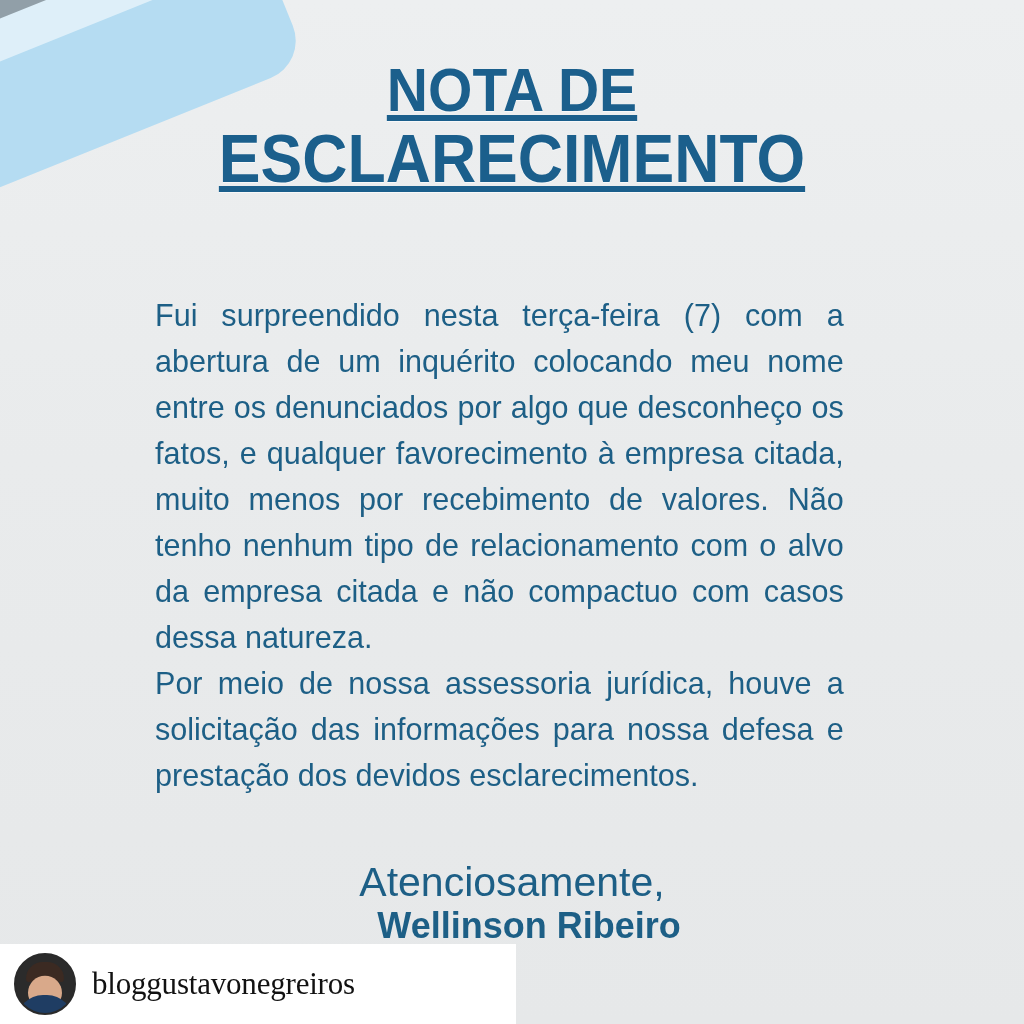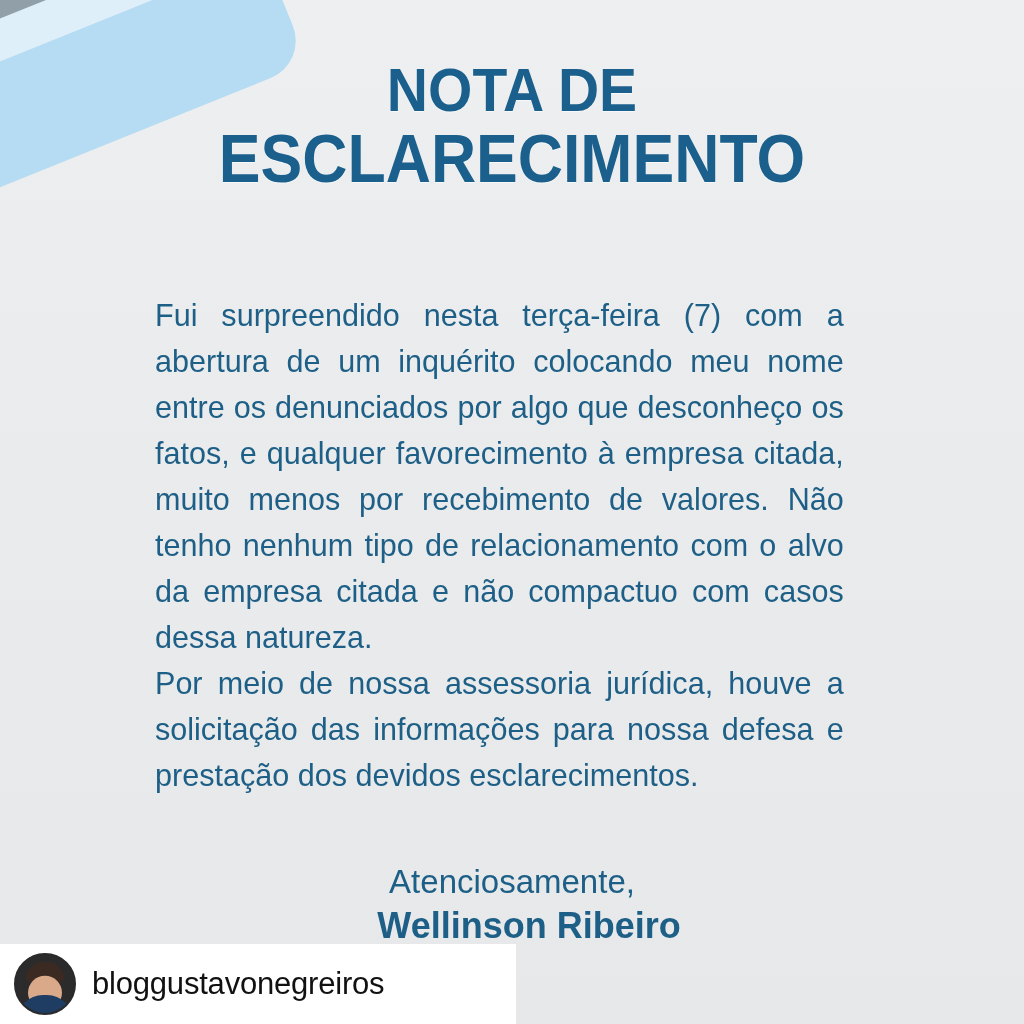--- a/index.html
+++ b/index.html
@@ -67,20 +67,21 @@
     position: absolute;
     top: 60px;
     left: 0;
     width: 1024px;
     text-align: center;
     color: #1b5f8c;
     font-family: "Liberation Sans", sans-serif;
     font-weight: 700;
     letter-spacing: 0px;
     line-height: 0.96;
+    text-decoration: underline;
   }
   .headline .l1 {
     display: block;
     font-size: 62px;
     transform: scaleX(0.92);
     text-shadow: 0 1px 0 rgba(255,255,255,.6);
   }
   .headline .l2 {
     display: block;
     font-size: 68px;
@@ -116,21 +117,21 @@
   
   .signature {
     position: absolute;
     top: 862px;
     left: 0;
     width: 1024px;
     text-align: center;
     color: #1d5f86;
   }
   .signature .sig-close {
-    font-size: 33px;
+    font-size: 41px;
     line-height: 40px;
   }
   .signature .sig-name {
     font-size: 36px;
     line-height: 44px;
     font-weight: 700;
     margin-top: 2px;
     margin-left: 34px;
   }
 
@@ -184,21 +185,21 @@
     width: 56px;
     height: 26px;
     border-radius: 28px 28px 0 0;
     background: #1f3d63;
     transform: translateX(-50%);
   }
   .attrib-handle {
     margin-left: 16px;
     font-size: 31px;
     color: #111111;
-    font-family: Liberation Sans, sans-serif;
+    font-family: Liberation Serif, serif;
     letter-spacing: -0.2px;
     white-space: nowrap;
   }
 </style>
 </head>
 <body>
 
 <div id="page">
 
   <div class="paper"></div>

